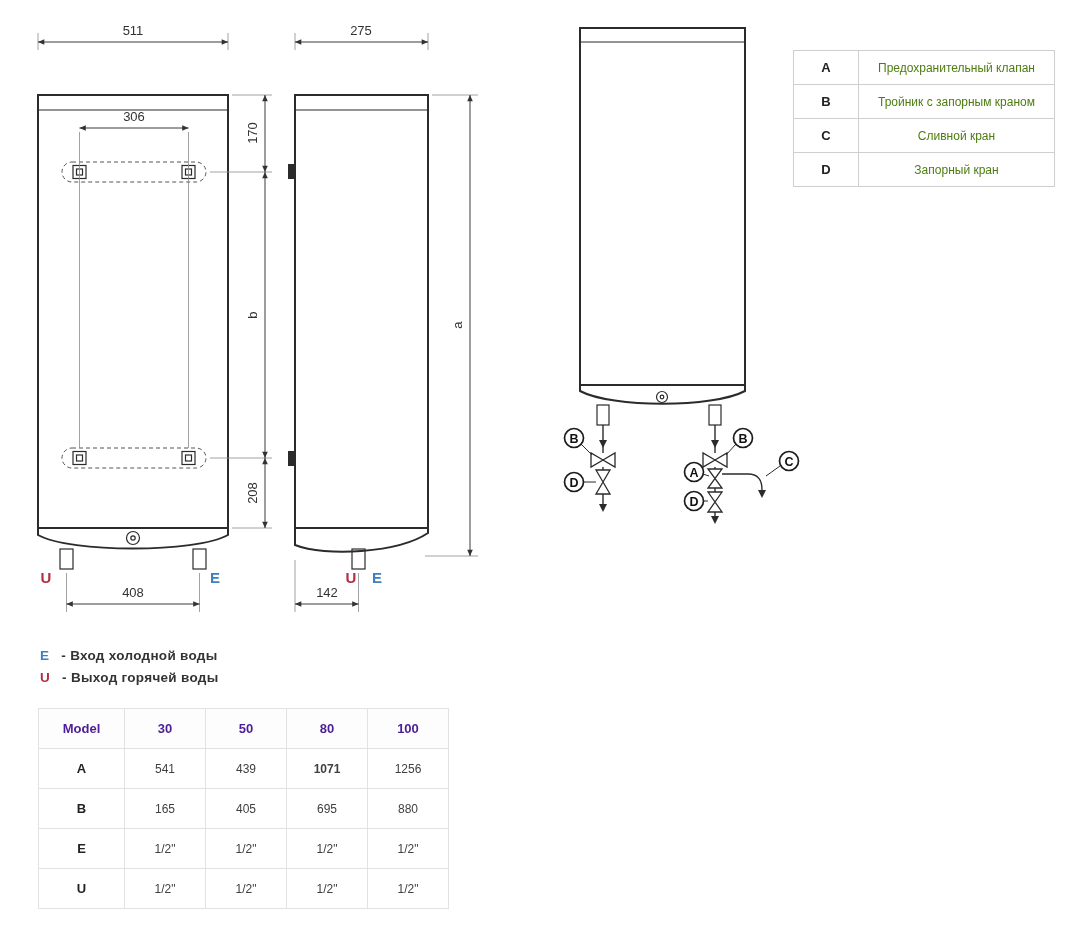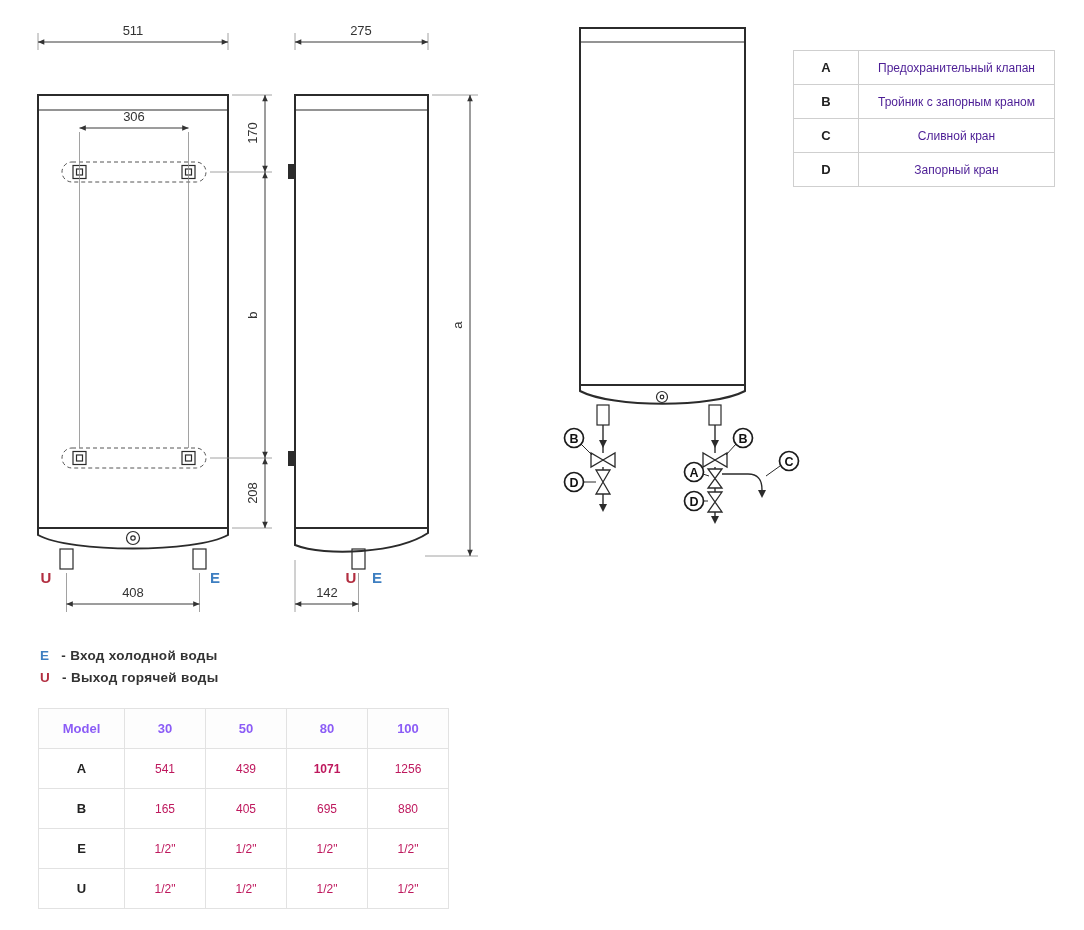--- a/index.html
+++ b/index.html
@@ -29,41 +29,41 @@
   .e-label   { font-size:15px; font-weight:bold; fill:#3e7fc1; text-anchor:middle; }
   .tab       { fill:#2b2b2b; stroke:none; }
 
   
   table.legend-table {
     position:absolute; left:793px; top:50px; width:262px;
     border-collapse:collapse; table-layout:fixed; background:#fff;
   }
   table.legend-table td { border:1px solid #cfcfcf; text-align:center; vertical-align:middle; height:34px; }
   td.lt-key  { width:65px; font-size:13px; font-weight:bold; color:#222; }
-  td.lt-desc { font-size:12px; color:#4c1d95; }
+  td.lt-desc { font-size:12px; color:#4d7c0f; }
 
   
   .io-legend { position:absolute; left:40px; top:645px; }
   .io-line { font-size:13.5px; font-weight:bold; color:#333; line-height:22px; letter-spacing:0.3px; }
   .io-key { font-weight:bold; }
   .e-color { color:#3e7fc1; }
   .u-color { color:#b22e40; }
   .io-text { margin-left:12px; color:#333; }
 
   
   table.model-table {
     position:absolute; left:38px; top:708px; width:410px;
     border-collapse:collapse; table-layout:fixed; background:#fff;
   }
   table.model-table th, table.model-table td {
     border:1px solid #e2e2e2; text-align:center; vertical-align:middle; height:40px;
   }
-  table.model-table th { font-size:13px; font-weight:bold; color:#8b5cf6; background:#fdfdfd; }
+  table.model-table th { font-size:13px; font-weight:bold; color:#4c1d95; background:#fdfdfd; }
   td.mt-key { font-size:13px; font-weight:bold; color:#222; }
-  td.mt-val { font-size:12px; color:#be185d; }
+  td.mt-val { font-size:12px; color:#404040; }
   .val-blue { color:#4a87ad;font-weight:bold; }
 </style>
 </head>
 <body>
 
 <div class="page">
 
   <svg class="drawing" viewBox="0 0 1084 640" width="1084" height="640">
     <defs>
       <marker id="arw" viewBox="0 0 10 10" refX="9" refY="5" markerWidth="9" markerHeight="7" orient="auto-start-reverse">

